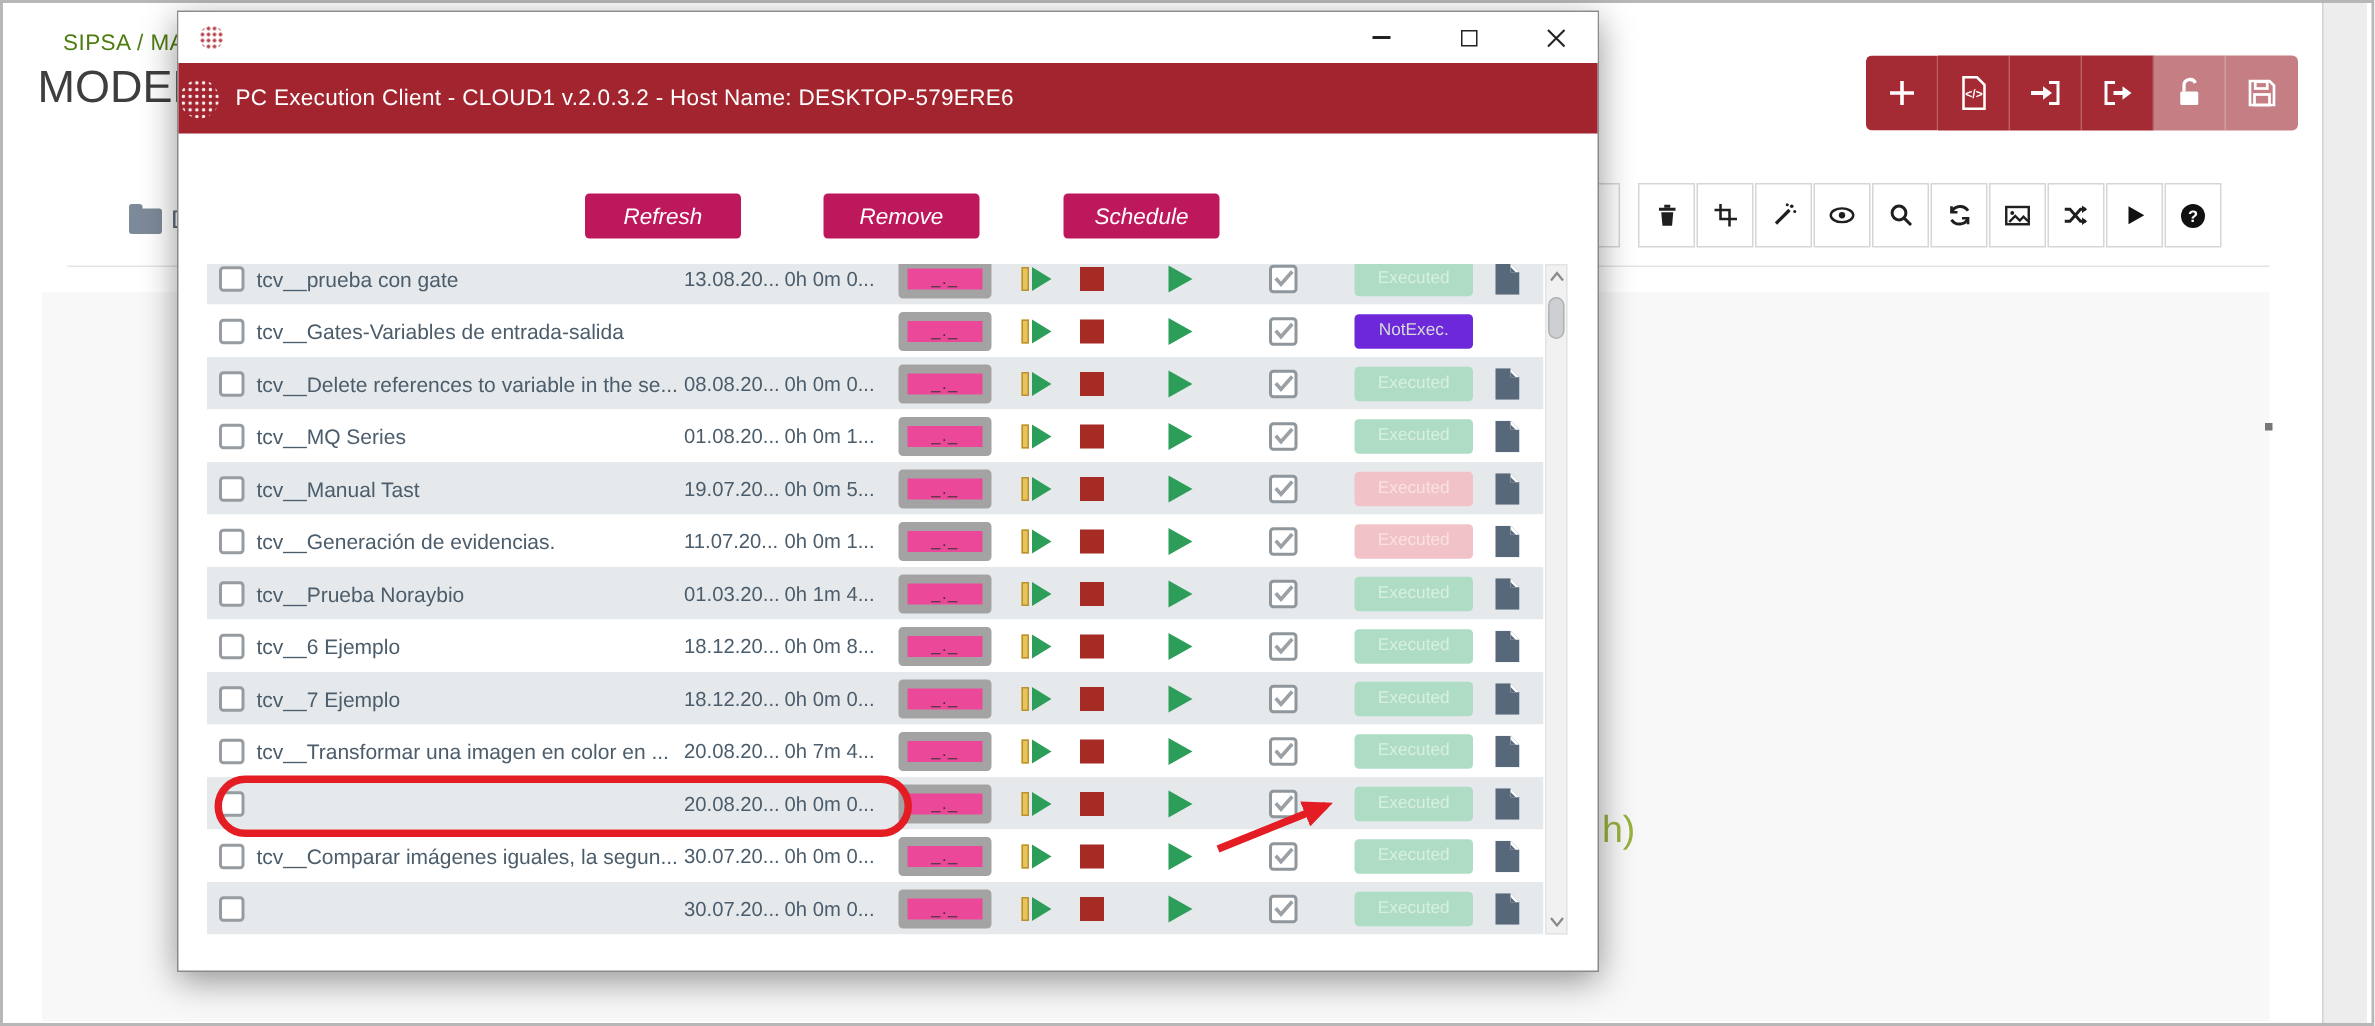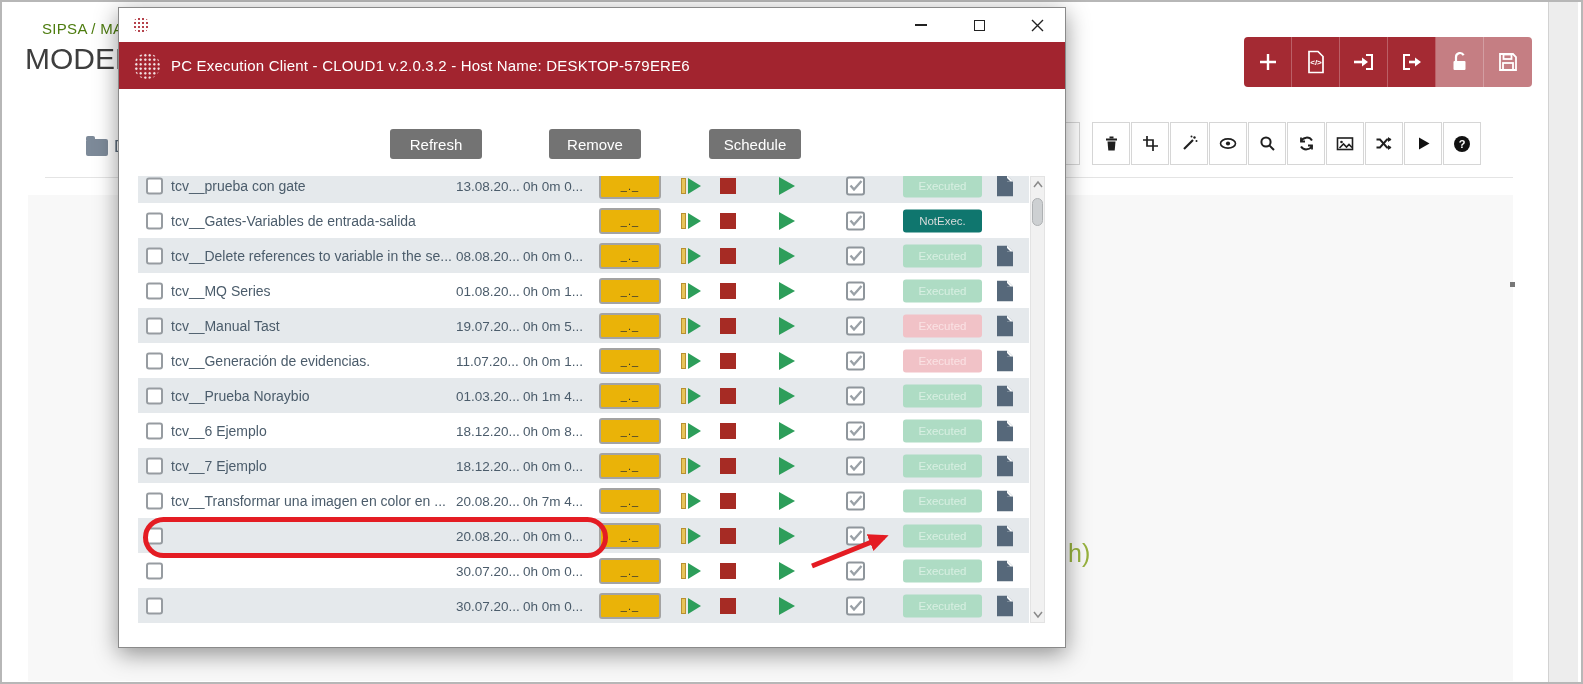--- a/index.html
+++ b/index.html
@@ -35,52 +35,52 @@
   #dialog{left:118px;top:7px;width:948px;height:641px;background:#fff;border:1px solid #8a8a8a;
     box-shadow:0 6px 22px rgba(0,0,0,.42);z-index:10;}
   #titlebar{left:0;top:0;width:100%;height:34px;background:#fff;}
   .dotball{border-radius:50%;}
   #tb-logo{left:14px;top:9px;width:16px;height:16px;
     background-image:radial-gradient(#b5434c 1px,transparent 1.35px);background-size:4px 4px;}
   .wctl{position:absolute;top:4px;width:28px;height:26px;display:flex;align-items:center;justify-content:center;background:transparent;border:none;}
   #w-min{left:788px;} #w-max{left:846px;} #w-close{left:904px;}
   #w-min i{display:block;width:12px;height:2px;background:#222;}
   #w-max i{display:block;width:11px;height:11px;border:1.4px solid #222;}
-  #banner{left:0;top:34px;width:100%;height:47px;background:#a2242f;display:flex;align-items:center;padding-left:15px;}
+  #banner{left:0;top:34px;width:100%;height:47px;background:#a2242f;display:flex;align-items:center;padding-left:1px;}
   #banner-logo{width:26px;height:26px;border-radius:50%;
     background-image:radial-gradient(rgba(255,255,255,.92) 1px,transparent 1.35px);background-size:4.5px 4.5px;}
   #banner-title{color:#fff;font-size:15px;margin-left:11px;letter-spacing:.2px;}
-  .action-btn{position:absolute;top:121px;width:92px;height:30px;background:#737373;color:#fff;
-    font-size:15px;border:none;border-radius:3px;font-family:"Liberation Sans",sans-serif;}
+  .action-btn{position:absolute;top:121px;width:104px;height:30px;background:#be185d;color:#fff;
+    font-size:15px;border:none;border-radius:3px;font-family:"Liberation Sans",sans-serif;font-style:italic;}
   #btn-refresh{left:271px;} #btn-remove{left:430px;} #btn-schedule{left:590px;}
 
   
   #exec-list{left:19px;top:168px;width:891px;height:447px;overflow:hidden;}
   .row{position:relative;height:35px;width:100%;background:#fff;}
   .row.odd{background:#e5e9ec;}
   .row:first-child{margin-top:-8px;padding-left:44px;}
   .row > span{position:absolute;top:50%;transform:translateY(-50%);}
   .cb{left:8px;width:17px;height:17px;background:#fff;border:2px solid #979ca1;border-radius:3px;}
   .rname{left:33px;font-size:14px;color:#4b5c6b;white-space:nowrap;}
   .rdate{left:318px;font-size:13.5px;color:#4b5c6b;}
   .rdur{left:385px;font-size:13.5px;color:#4b5c6b;}
-  .tinput{left:461px;width:62px;height:26px;background:#eab308;border:2px solid #a3a3a3;border-radius:3px;
+  .tinput{left:461px;width:62px;height:26px;background:#ec4899;border:6px solid #a3a3a3;border-radius:3px;
     font-size:11px;color:#333;display:flex;align-items:center;justify-content:center;letter-spacing:1px;}
   .stepplay{left:543px;display:flex;align-items:center;}
   .stepplay .bar{display:block;width:5px;height:16px;background:#e8c459;border:1px solid #b9912f;margin-right:2px;}
   .stepplay .tri{display:block;width:0;height:0;border-left:13px solid #2d9e5a;border-top:8px solid transparent;border-bottom:8px solid transparent;}
   .stop{left:582px;width:16px;height:16px;background:#a62b24;}
   .play{left:641px;width:0;height:0;border-left:16px solid #2d9e5a;border-top:9px solid transparent;border-bottom:9px solid transparent;}
   .cb2{left:708px;width:19px;height:19px;background:#fff;border:2px solid #8f969c;border-radius:3px;
     display:flex;align-items:center;justify-content:center;}
   .badge{left:765px;width:79px;height:23px;border-radius:3px;font-size:11.5px;
     display:flex;align-items:center;justify-content:center;}
   .bs-green{background:#aedcc4;color:#d8efe2;}
   .bs-pink{background:#f1c2c7;color:#fae2e4;}
-  .bs-gray{background:#0f766e;color:#d6dbdb;}
+  .bs-gray{background:#6d28d9;color:#d6dbdb;}
   .doc{left:858px;width:17px;height:21px;}
   
   #dscroll{left:911px;top:168px;width:15px;height:447px;background:#f1f1f1;border:1px solid #e3e3e3;}
   #dthumb{left:1px;top:21px;width:11px;height:28px;background:#cdd0d2;border:1px solid #aeb1b3;border-radius:6px;}
   .chev{position:absolute;left:1px;width:12px;height:14px;}
   #chev-up{top:1px;} #chev-down{bottom:1px;}
 
   
   #hl-rect{left:143px;top:517px;width:465px;height:41px;border:5px solid #e41c23;border-radius:22px;z-index:50;}
   #arrow{left:802px;top:522px;z-index:50;}
@@ -519,20 +519,21 @@
     <span class="doc">
       <svg width="17" height="21" viewBox="0 0 17 21">
               <path d="M1 0h10l6 6v15H1z" fill="#56687a"></path>
               <path d="M11 0l6 6h-6z" fill="#fff"></path>
               <path d="M11 2.5L14.5 6H11z" fill="#56687a"></path>
             </svg>
     </span>
   </div>
         <div class="row">
     <span class="cb"></span>
+    <span class="rname">tcv__Comparar imágenes iguales, la segun...</span>
     <span class="rdate">30.07.20...</span>
     <span class="rdur">0h 0m 0...</span>
     <span class="tinput">_._</span>
     <span class="stepplay">
             <i class="bar"></i>
             <i class="tri"></i>
           </span>
     <span class="stop"></span>
     <span class="play"></span>
     <span class="cb2">

